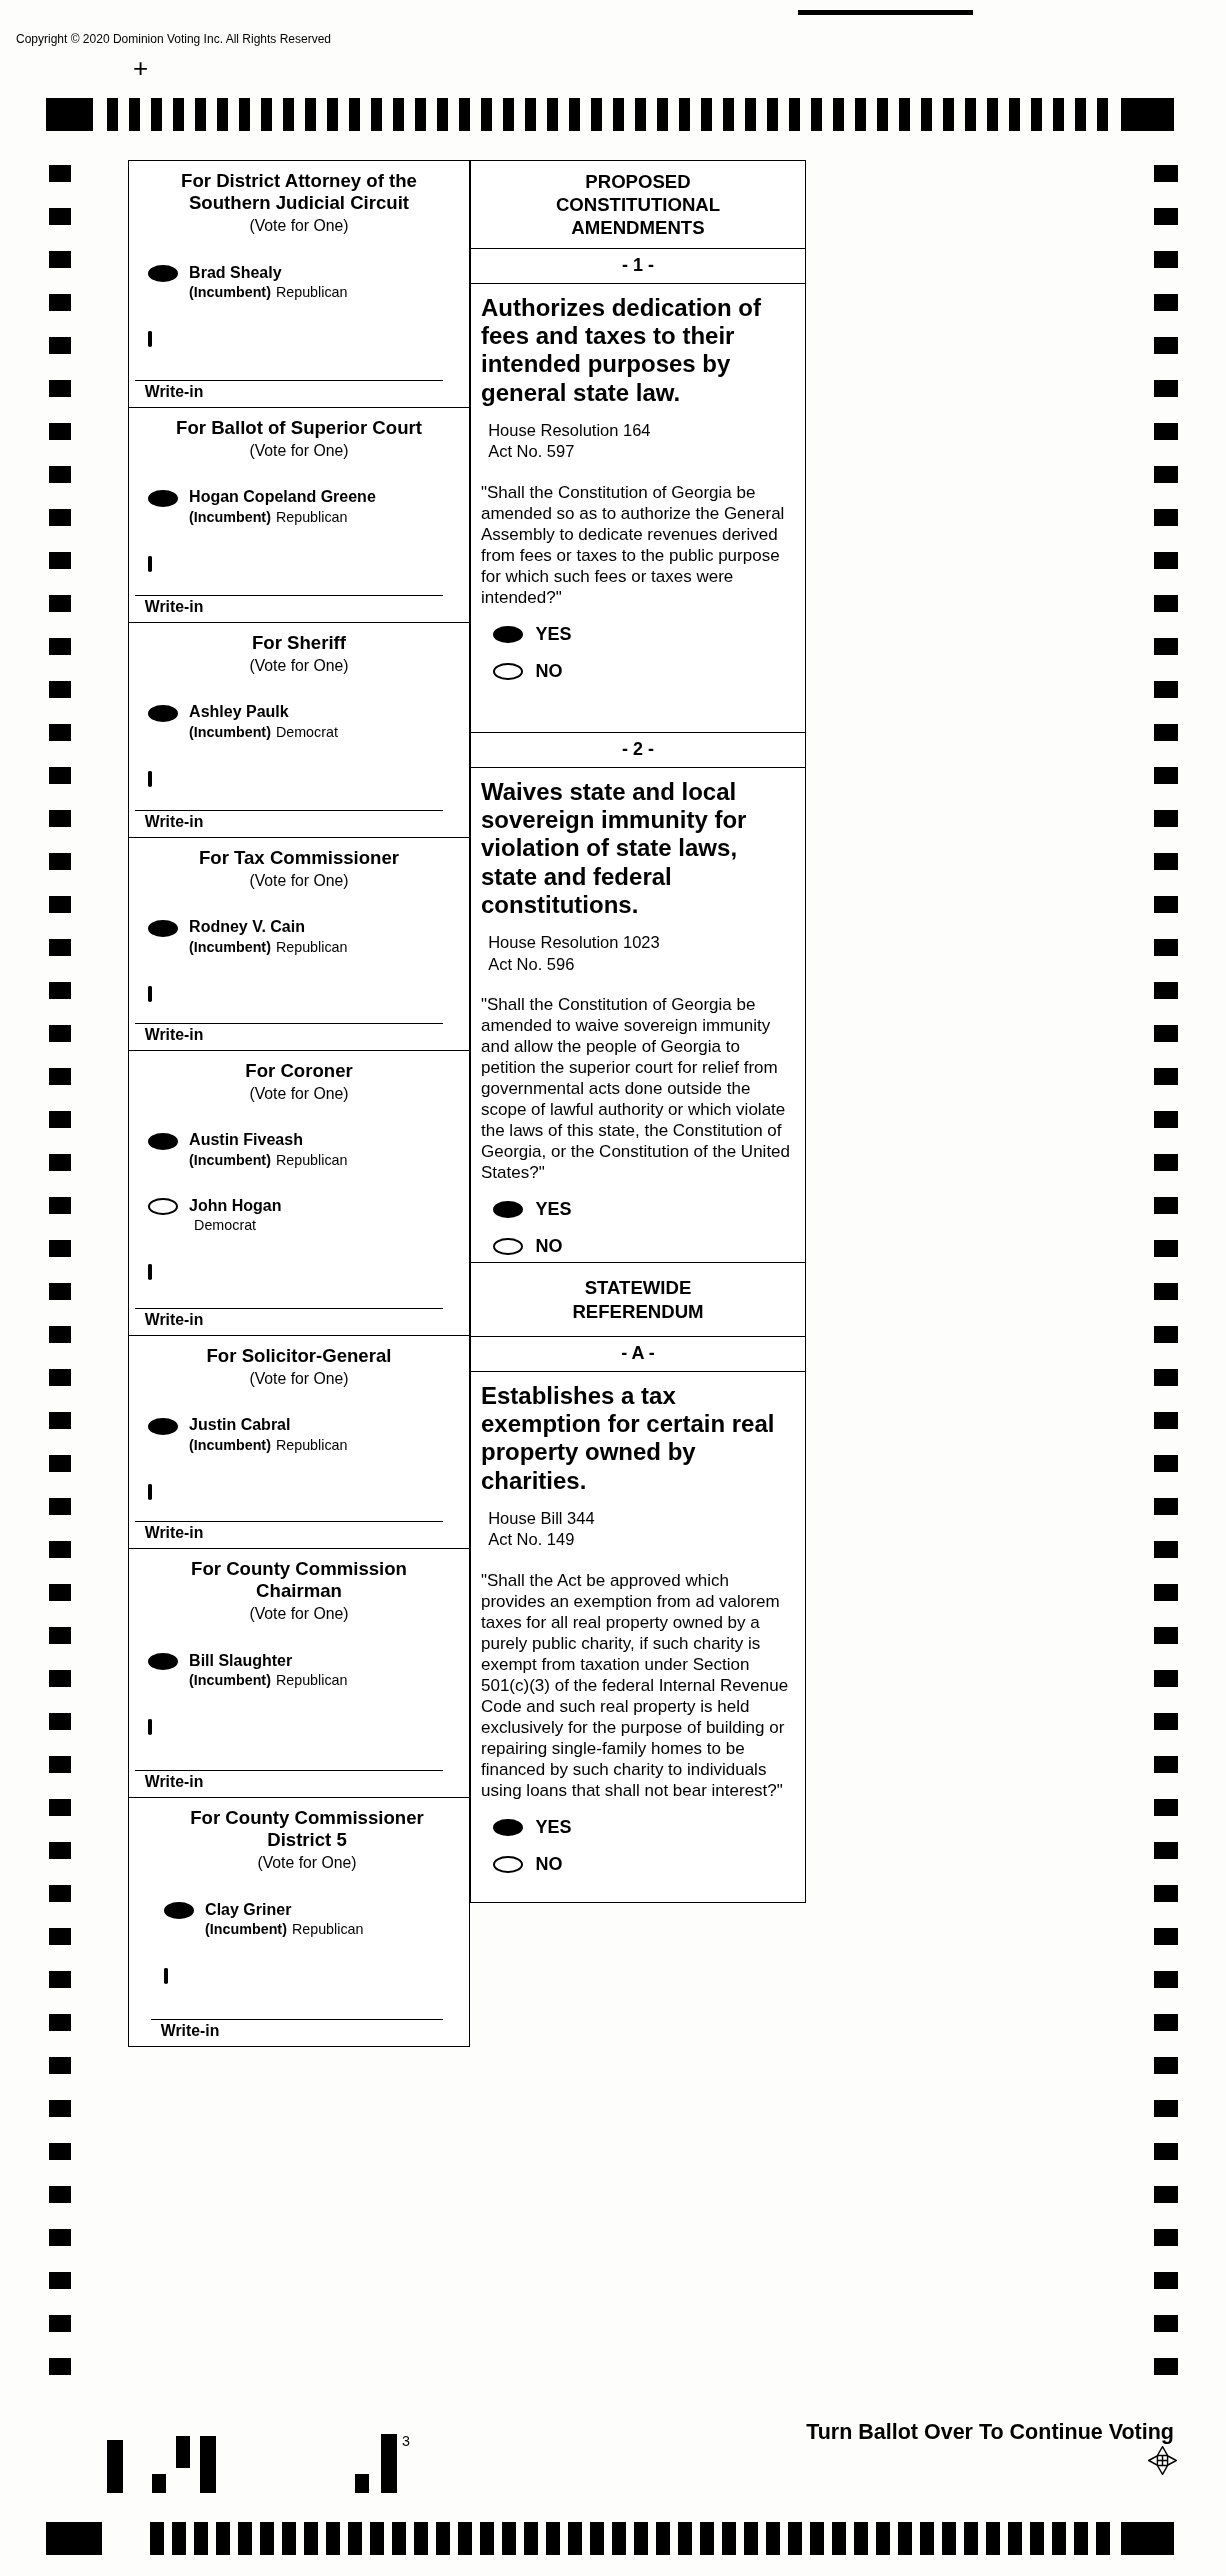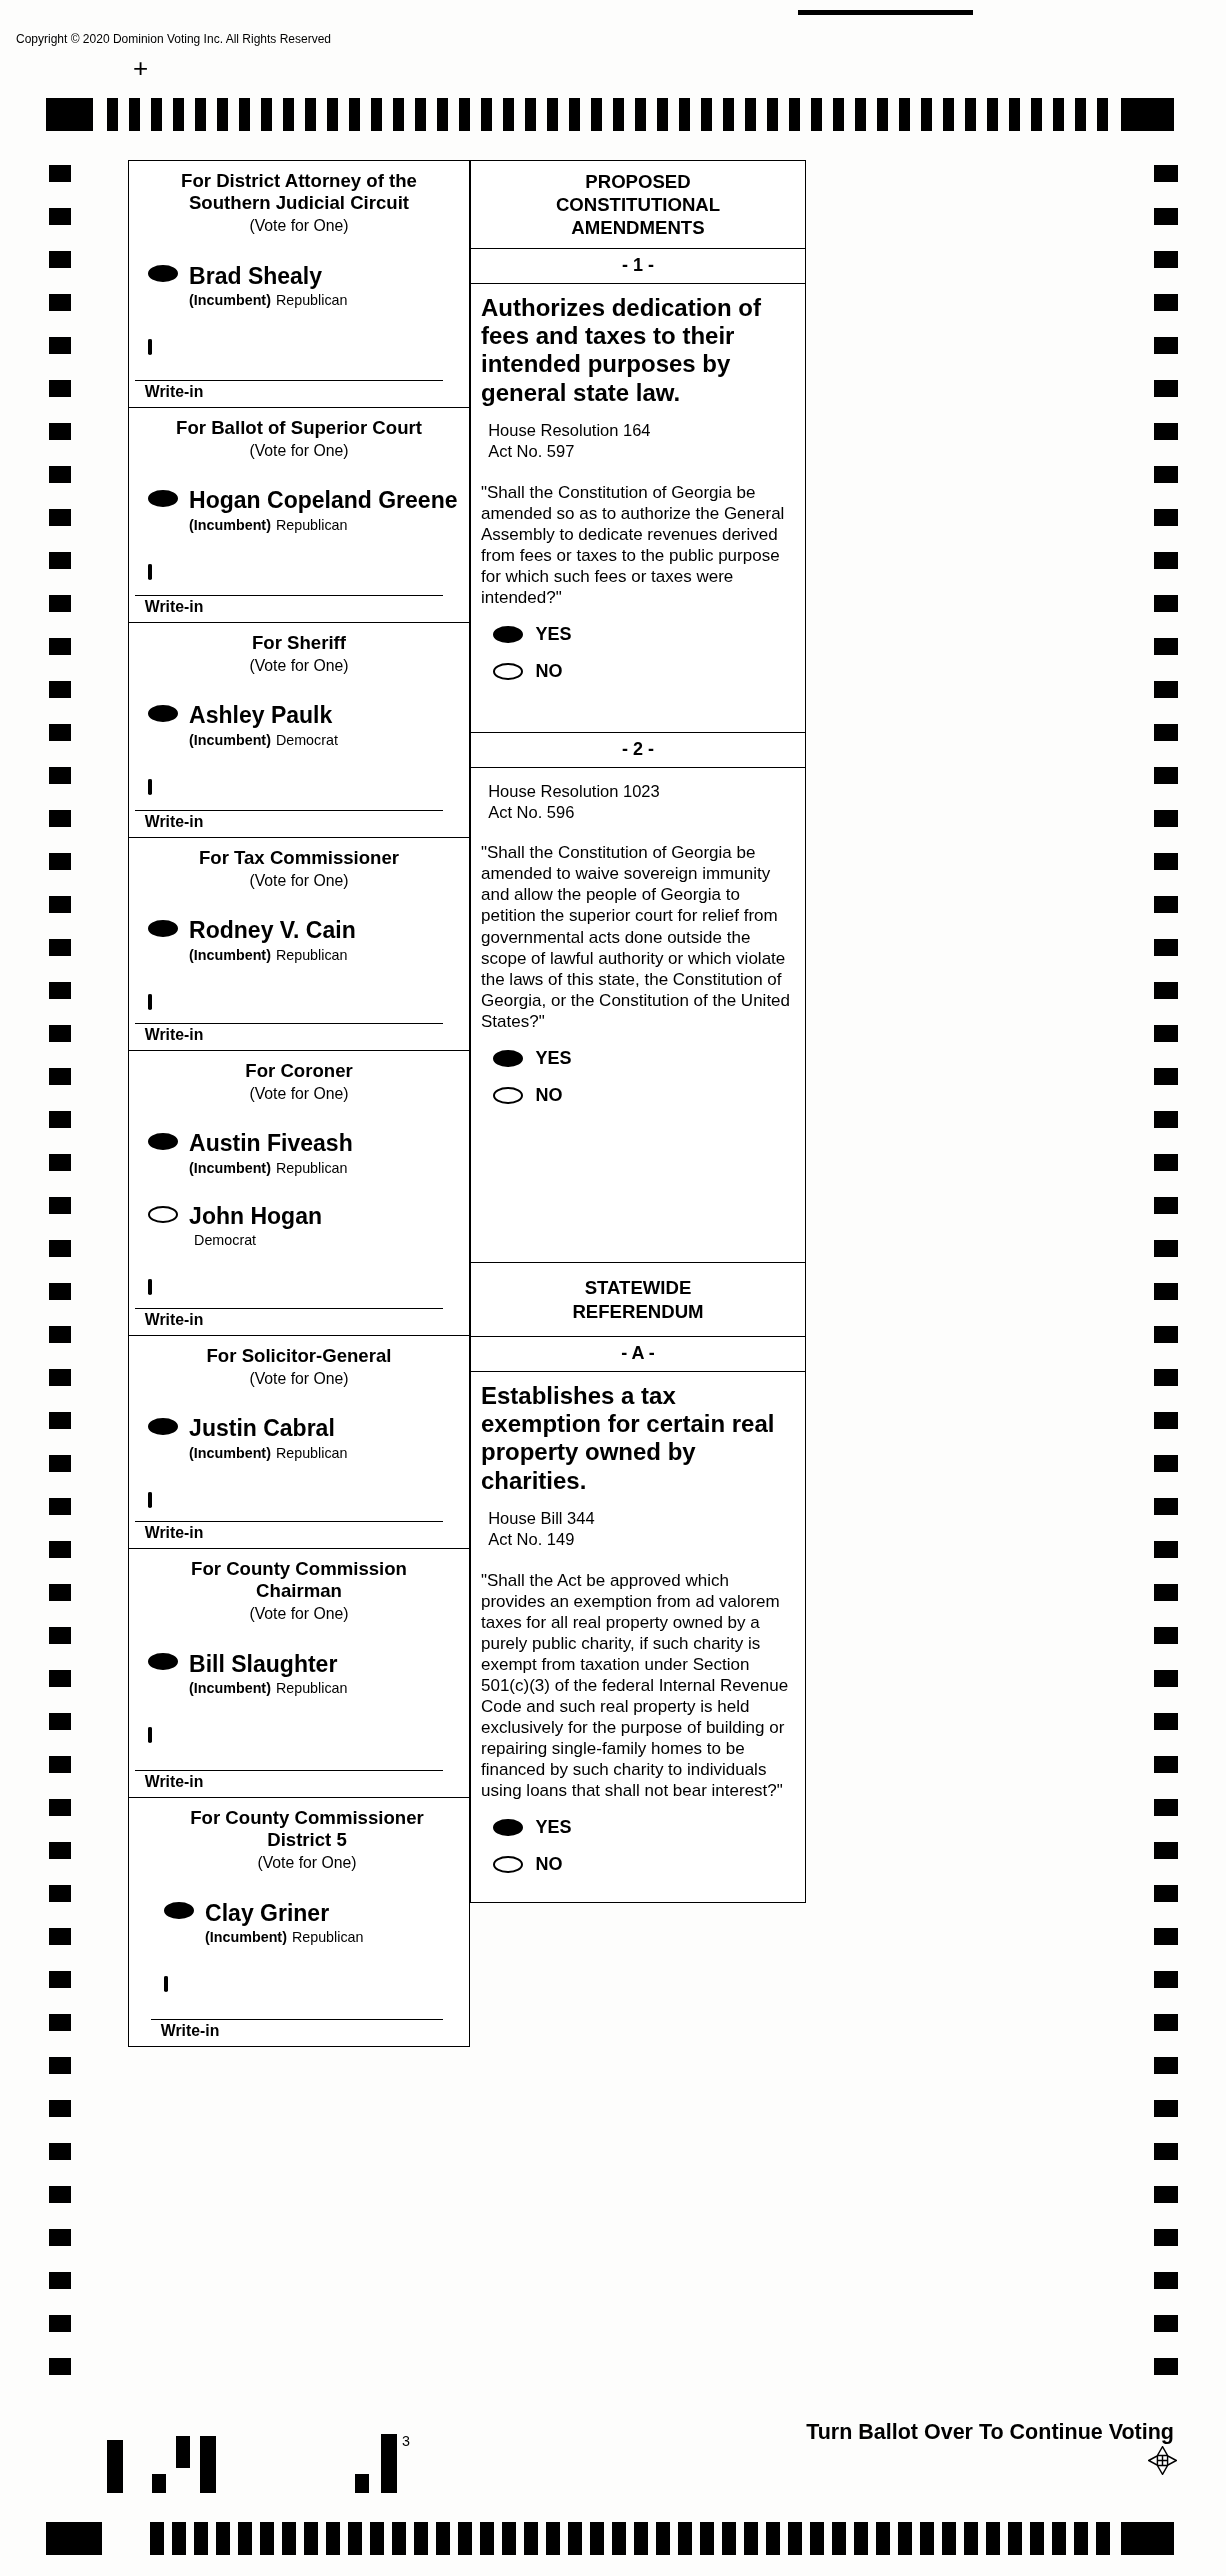--- a/index.html
+++ b/index.html
@@ -36,21 +36,21 @@
   .contest { border:1.4px solid #000; display:flex; flex-direction:column; background:#fff; }
   .contest + .contest { border-top:none; }
   .contest-title { font-weight:bold; font-size:18.6px; line-height:1.2; text-align:center;
                    margin-top:8.6px; white-space:pre-line; padding:0 5.7px; }
   .vote-for { font-size:15.8px; text-align:center; margin-top:2.9px; }
   .cand-row { display:flex; align-items:flex-start; padding-left:18.6px; margin-top:30px; }
   .oval { width:30px; height:17px; border:2.1px solid #000; border-radius:15px / 8.6px;
           flex:none; background:#fff; }
   .oval.filled { background:#000; }
   .cand-text { margin-left:11.5px; margin-top:-1.4px; }
-  .cand-name { font-weight:bold; font-size:23px; line-height:1.1; }
+  .cand-name { font-weight:bold; font-size:16px; line-height:1.1; }
   .cand-detail { font-size:14.3px; margin-top:2.9px; }
   .cand-qualifier { font-weight:bold; margin-right:5px; }
   .blank-row { padding-left:18.6px; margin-top:33px; }
   .writein { margin-top:auto; }
   .writein-line { border-top:1.4px solid #000; margin:0 26px 0 5.7px; }
   .writein-label { font-weight:bold; font-size:15.8px; padding:2.1px 0 5.7px 15.8px; }
 
   .rc-box { border:1.4px solid #000; background:#fff; }
   .rc-box + .rc-box { border-top:none; }
   .rc-header { display:flex; align-items:center; justify-content:center; text-align:center;
@@ -273,20 +273,21 @@
       <span class="choice-label">YES</span>
     </div>
     <div class="choice-row">
       <span class="oval"></span>
       <span class="choice-label">NO</span>
     </div>
   </section>
 
   <section class="rc-box measure" style="height:530px;">
     <div class="measure-number">- 2 -</div>
+    <div class="measure-summary">Waives state and local sovereign immunity for violation of state laws, state and federal constitutions.</div>
     <div class="measure-ref">House Resolution 1023
 Act No. 596</div>
     <div class="measure-question">"Shall the Constitution of Georgia be amended to waive sovereign immunity and allow the people of Georgia to petition the superior court for relief from governmental acts done outside the scope of lawful authority or which violate the laws of this state, the Constitution of Georgia, or the Constitution of the United States?"</div>
     <div class="choice-row">
       <span class="oval filled"></span>
       <span class="choice-label">YES</span>
     </div>
     <div class="choice-row">
       <span class="oval"></span>
       <span class="choice-label">NO</span>

